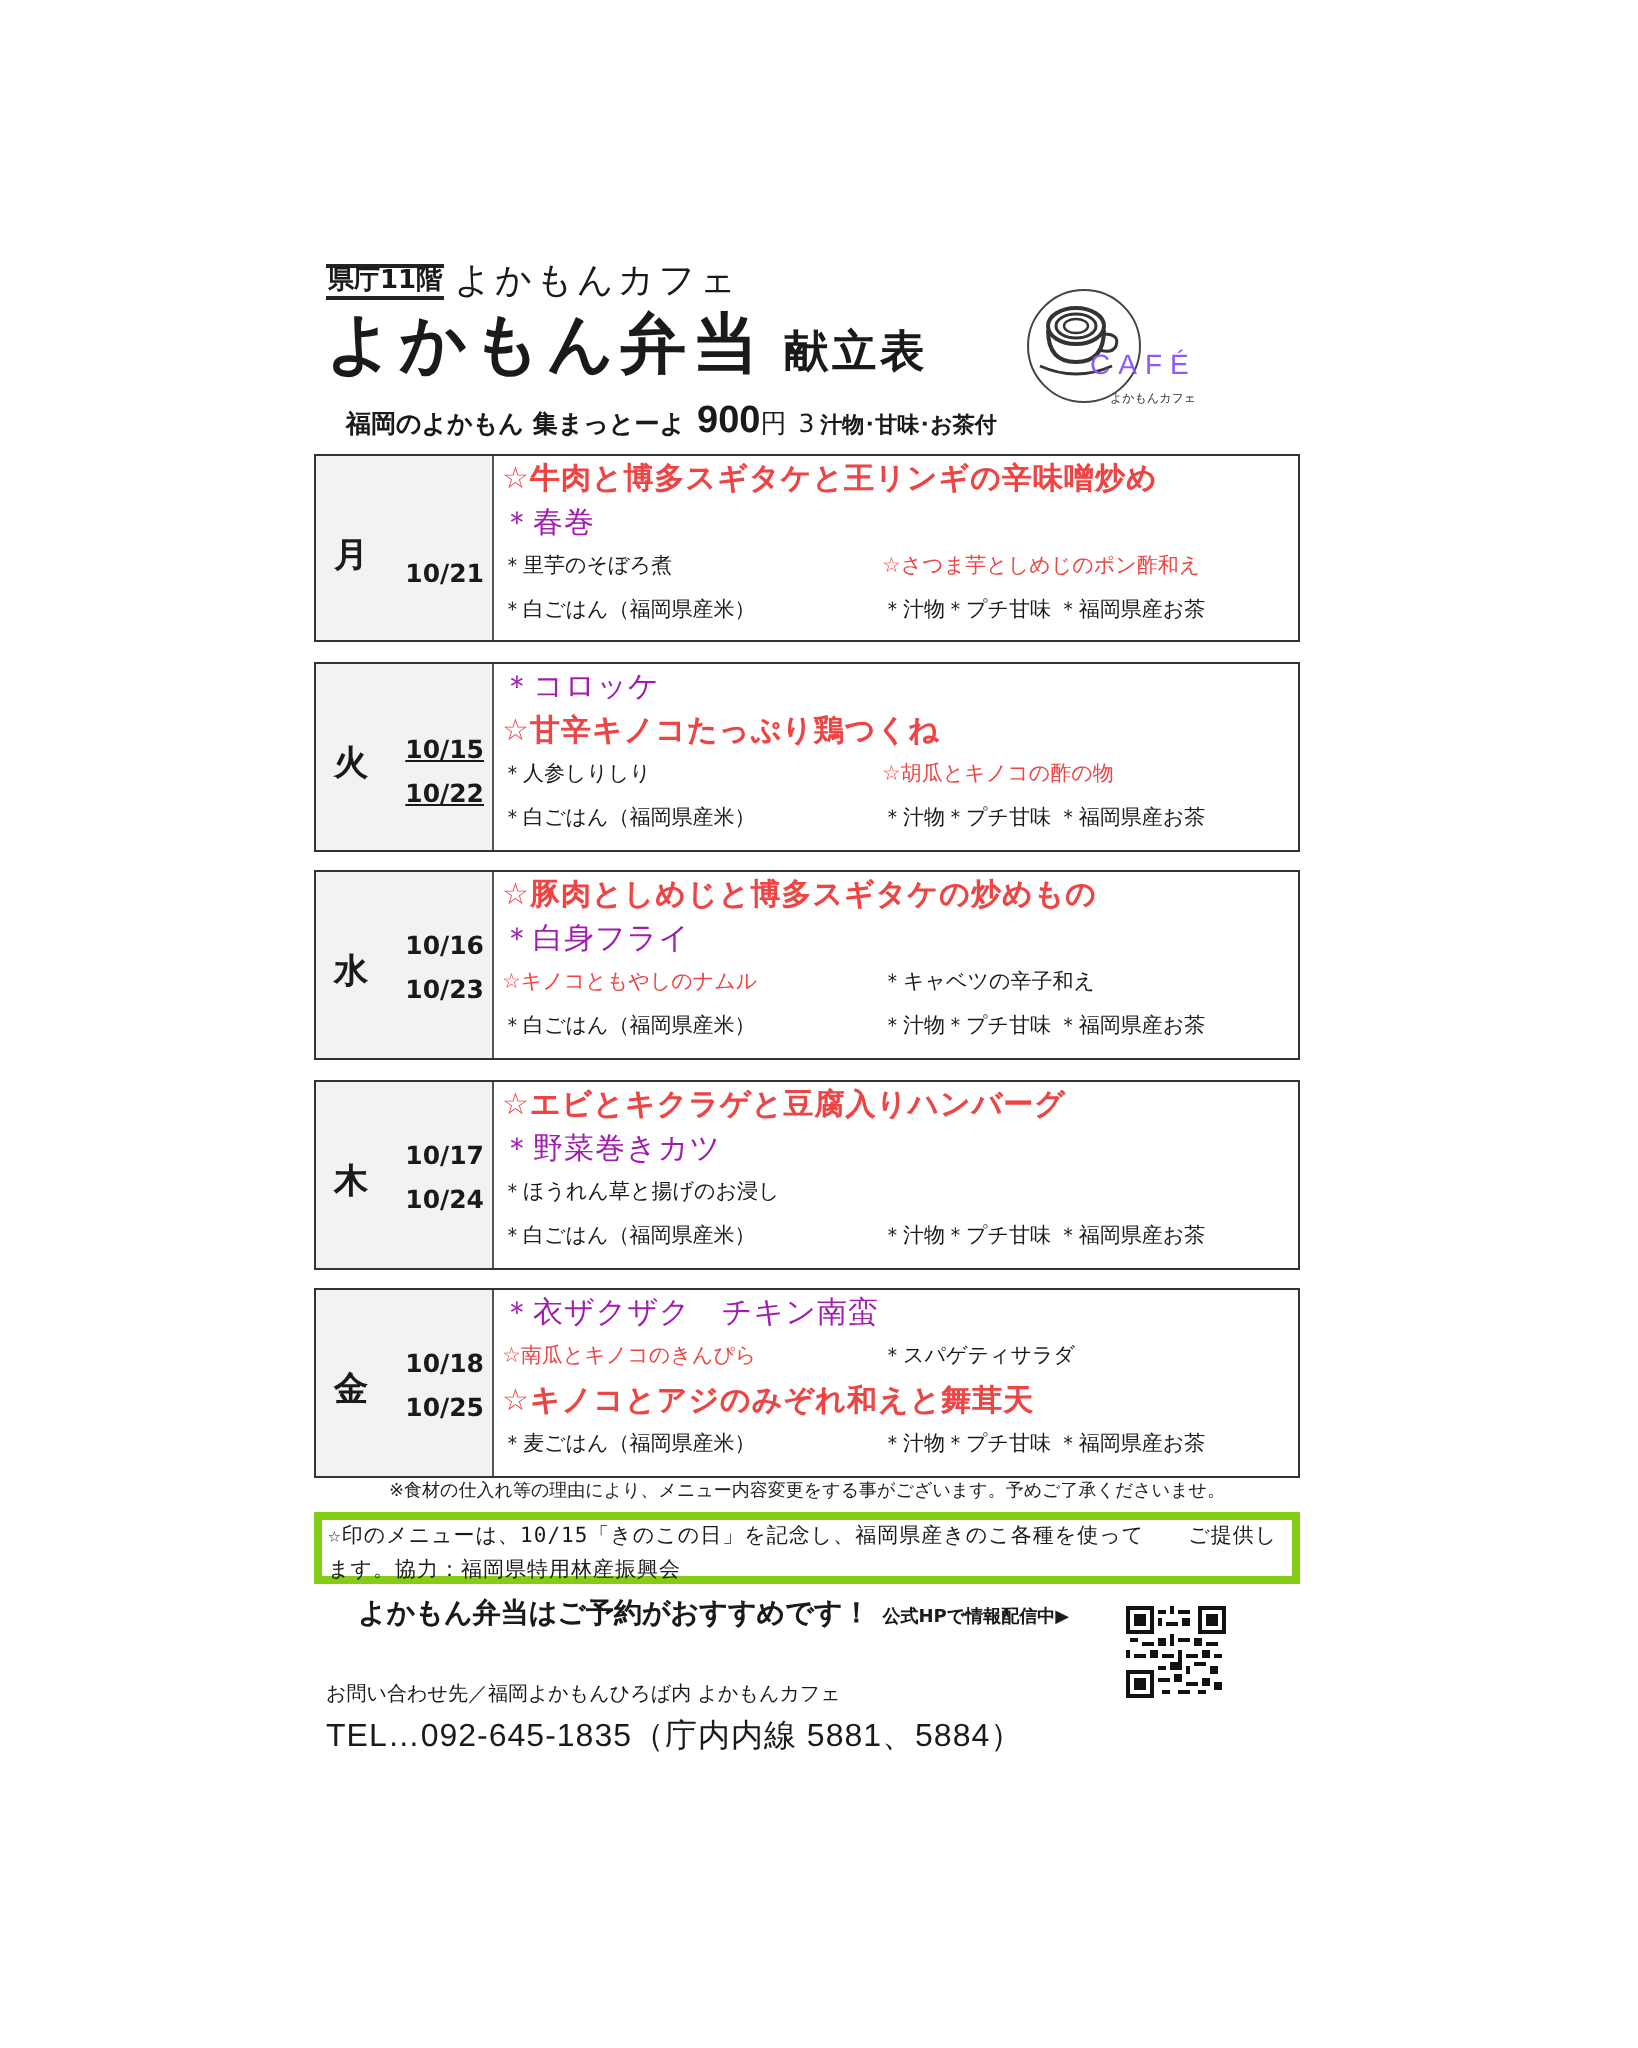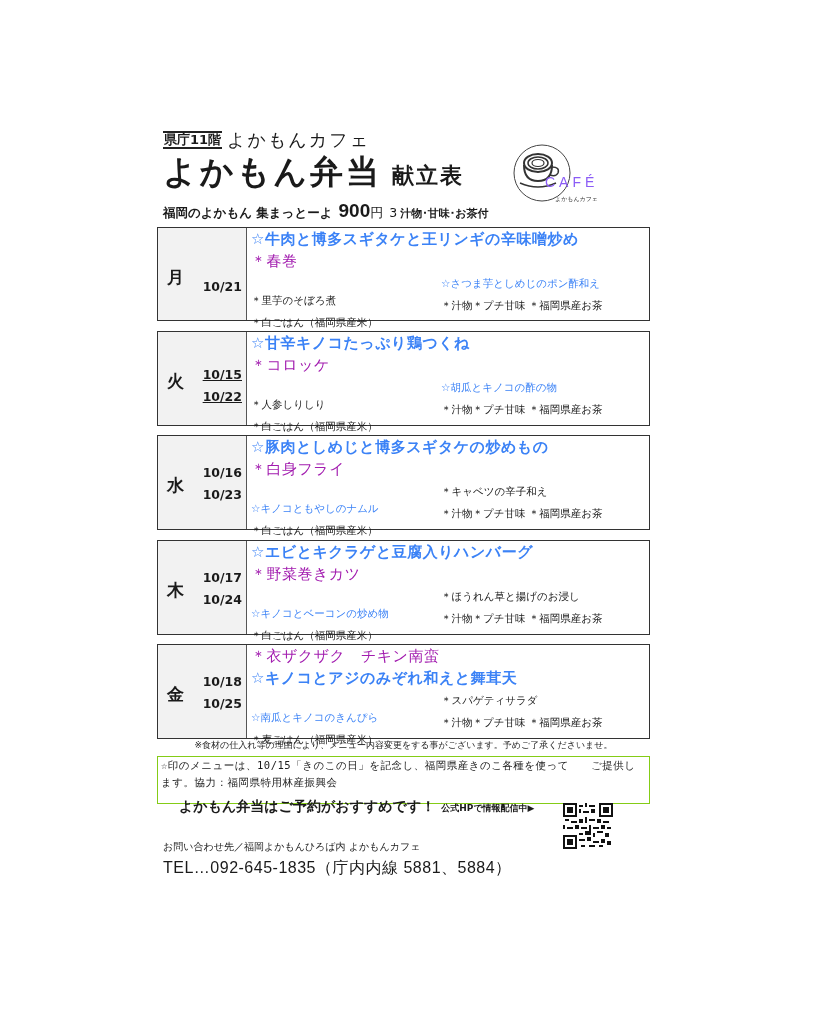--- a/index.html
+++ b/index.html
@@ -7,47 +7,47 @@
          font-family: "DejaVu Sans", "Liberation Sans", sans-serif; color: #1a1a1a; }
 
   .header { position: absolute; left: 163px; top: 128px; width: 460px; height: 96px; }
   .floor-line { position: absolute; left: 0; top: 0; font-size: 15px; white-space: nowrap; }
   .floor-tag { display: inline-block; font-weight: bold; font-size: 13px; border-top: 2px solid #222;
                border-bottom: 2px solid #222; line-height: 14px; padding: 0 1px; margin-right: 5px; vertical-align: 2px; }
   .cafe-name { font-size: 18px; letter-spacing: 2px; }
   .title-line { position: absolute; left: 0; top: 22px; white-space: nowrap; }
   .main-title { font-size: 33px; font-weight: bold; letter-spacing: 3px; font-family: "DejaVu Serif", serif; }
   .sub-title { font-size: 22px; font-weight: bold; margin-left: 10px; letter-spacing: 2px; font-family: "DejaVu Serif", serif; }
-  .price-line { position: absolute; left: 0; top: 72px; white-space: nowrap; font-size: 12.5px; font-weight: bold; }
+  .price-line { position: absolute; left: 10px; top: 72px; white-space: nowrap; font-size: 12.5px; font-weight: bold; }
   .price-line .price { font-size: 19px; font-weight: bold; margin-left: 6px; font-family: "Liberation Sans", sans-serif; }
   .price-line .yen { font-size: 13px; font-weight: normal; }
   .price-line .bracket { margin: 0 3px 0 6px; font-weight: normal; }
   .price-line .includes { font-size: 11px; }
 
   .logo { position: absolute; left: 512px; top: 143px; width: 100px; height: 65px; }
   .logo-cafe { position: absolute; left: 33px; top: 31px; font-size: 14px; letter-spacing: 4px;
                font-family: "Liberation Sans", sans-serif; color: #8b5cf6; }
   .logo-sub { position: absolute; left: 43px; top: 52px; font-size: 6px; color: #333; white-space: nowrap; }
 
   .day-block { position: absolute; left: 157px; width: 493px; border: 1.5px solid #333; box-sizing: border-box;
                display: flex; background: #fff; }
   .day-left { width: 88px; background: #f2f2f2; border-right: 1.5px solid #555; position: relative; flex-shrink: 0; }
   .day-kanji { position: absolute; left: 9px; font-size: 17px; font-weight: bold; }
   .day-dates { position: absolute; right: 4px; font-size: 12.5px; font-weight: bold; text-align: right; line-height: 22px; }
   .day-right { flex: 1; padding-left: 4px; }
   .row { height: 22px; line-height: 22px; white-space: nowrap; display: flex; }
   .big { font-size: 15px; font-weight: bold; letter-spacing: 0.5px; }
   .big.normal { font-weight: normal; color: #a21caf; }
-  .red { color: #3b82f6; }
+  .red { color: #ef4444; }
   .small { font-size: 10.5px; }
-  .col1 { width: 190px; display: inline-block; margin-top: 17px; }
+  .col1 { width: 190px; display: inline-block; }
   .col2 { display: inline-block; }
 
   .notice { position: absolute; left: 157px; top: 739px; width: 493px; text-align: center; font-size: 9px; color: #222; }
-  .note-box { position: absolute; left: 157px; top: 756px; width: 493px; height: 48px; border: 1px solid #84cc16;
+  .note-box { position: absolute; left: 157px; top: 756px; width: 493px; height: 36px; border: 4px solid #84cc16;
               box-sizing: border-box; font-size: 10.5px; line-height: 17px; padding: 0 3px;
               font-family: "DejaVu Sans Mono", monospace; letter-spacing: 0.5px; }
 
   .footer { position: absolute; left: 163px; top: 798px; width: 400px; }
   .promo { font-size: 14px; font-weight: bold; white-space: nowrap; margin-left: 16px; }
   .promo .hp { font-size: 9px; margin-left: 6px; }
   .contact { font-size: 10px; margin-top: 24px; white-space: nowrap; }
   .tel { font-size: 16px; margin-top: 4px; white-space: nowrap; font-family: "Liberation Sans", sans-serif; letter-spacing: 0.5px; }
 
   .qr { position: absolute; left: 563px; top: 803px; width: 50px; height: 46px; }
@@ -109,24 +109,24 @@
 <div class="day-block" style="top:331px;height:95px;">
   <div class="day-left">
     <span class="day-kanji" style="top:38px;">火</span>
     <div class="day-dates" style="top:32px;text-decoration:underline;">
       <div>10/15</div>
       <div>10/22</div>
     </div>
   </div>
   <div class="day-right">
     <div class="row">
+        <span class="big normal">＊コロッケ</span>
+      </div>
+    <div class="row">
         <span class="big red">☆甘辛キノコたっぷり鶏つくね</span>
-      </div>
-    <div class="row">
-        <span class="big normal">＊コロッケ</span>
       </div>
     <div class="row small">
         <span class="col1">＊人参しりしり</span>
         <span class="col2 red">☆胡瓜とキノコの酢の物</span>
       </div>
     <div class="row small">
         <span class="col1">＊白ごはん（福岡県産米）</span>
         <span class="col2">＊汁物＊プチ甘味 ＊福岡県産お茶</span>
       </div>
   </div>
@@ -167,21 +167,20 @@
     </div>
   </div>
   <div class="day-right">
     <div class="row">
         <span class="big red">☆エビとキクラゲと豆腐入りハンバーグ</span>
       </div>
     <div class="row">
         <span class="big normal">＊野菜巻きカツ</span>
       </div>
     <div class="row small">
-        <span class="col1 red">☆キノコとベーコンの炒め物</span>
         <span class="col2">＊ほうれん草と揚げのお浸し</span>
       </div>
     <div class="row small">
         <span class="col1">＊白ごはん（福岡県産米）</span>
         <span class="col2">＊汁物＊プチ甘味 ＊福岡県産お茶</span>
       </div>
   </div>
 </div>
 
 <div class="day-block" style="top:644px;height:95px;">
@@ -189,26 +188,26 @@
     <span class="day-kanji" style="top:38px;">金</span>
     <div class="day-dates" style="top:26px;">
       <div>10/18</div>
       <div>10/25</div>
     </div>
   </div>
   <div class="day-right">
     <div class="row">
         <span class="big normal">＊衣ザクザク　チキン南蛮</span>
       </div>
-    <div class="row">
-        <span class="big red">☆キノコとアジのみぞれ和えと舞茸天</span>
-      </div>
     <div class="row small">
         <span class="col1 red">☆南瓜とキノコのきんぴら</span>
         <span class="col2">＊スパゲティサラダ</span>
+      </div>
+    <div class="row">
+        <span class="big red">☆キノコとアジのみぞれ和えと舞茸天</span>
       </div>
     <div class="row small">
         <span class="col1">＊麦ごはん（福岡県産米）</span>
         <span class="col2">＊汁物＊プチ甘味 ＊福岡県産お茶</span>
       </div>
   </div>
 </div>
 
 <div class="notice">※食材の仕入れ等の理由により、メニュー内容変更をする事がございます。予めご了承くださいませ。</div>
 

